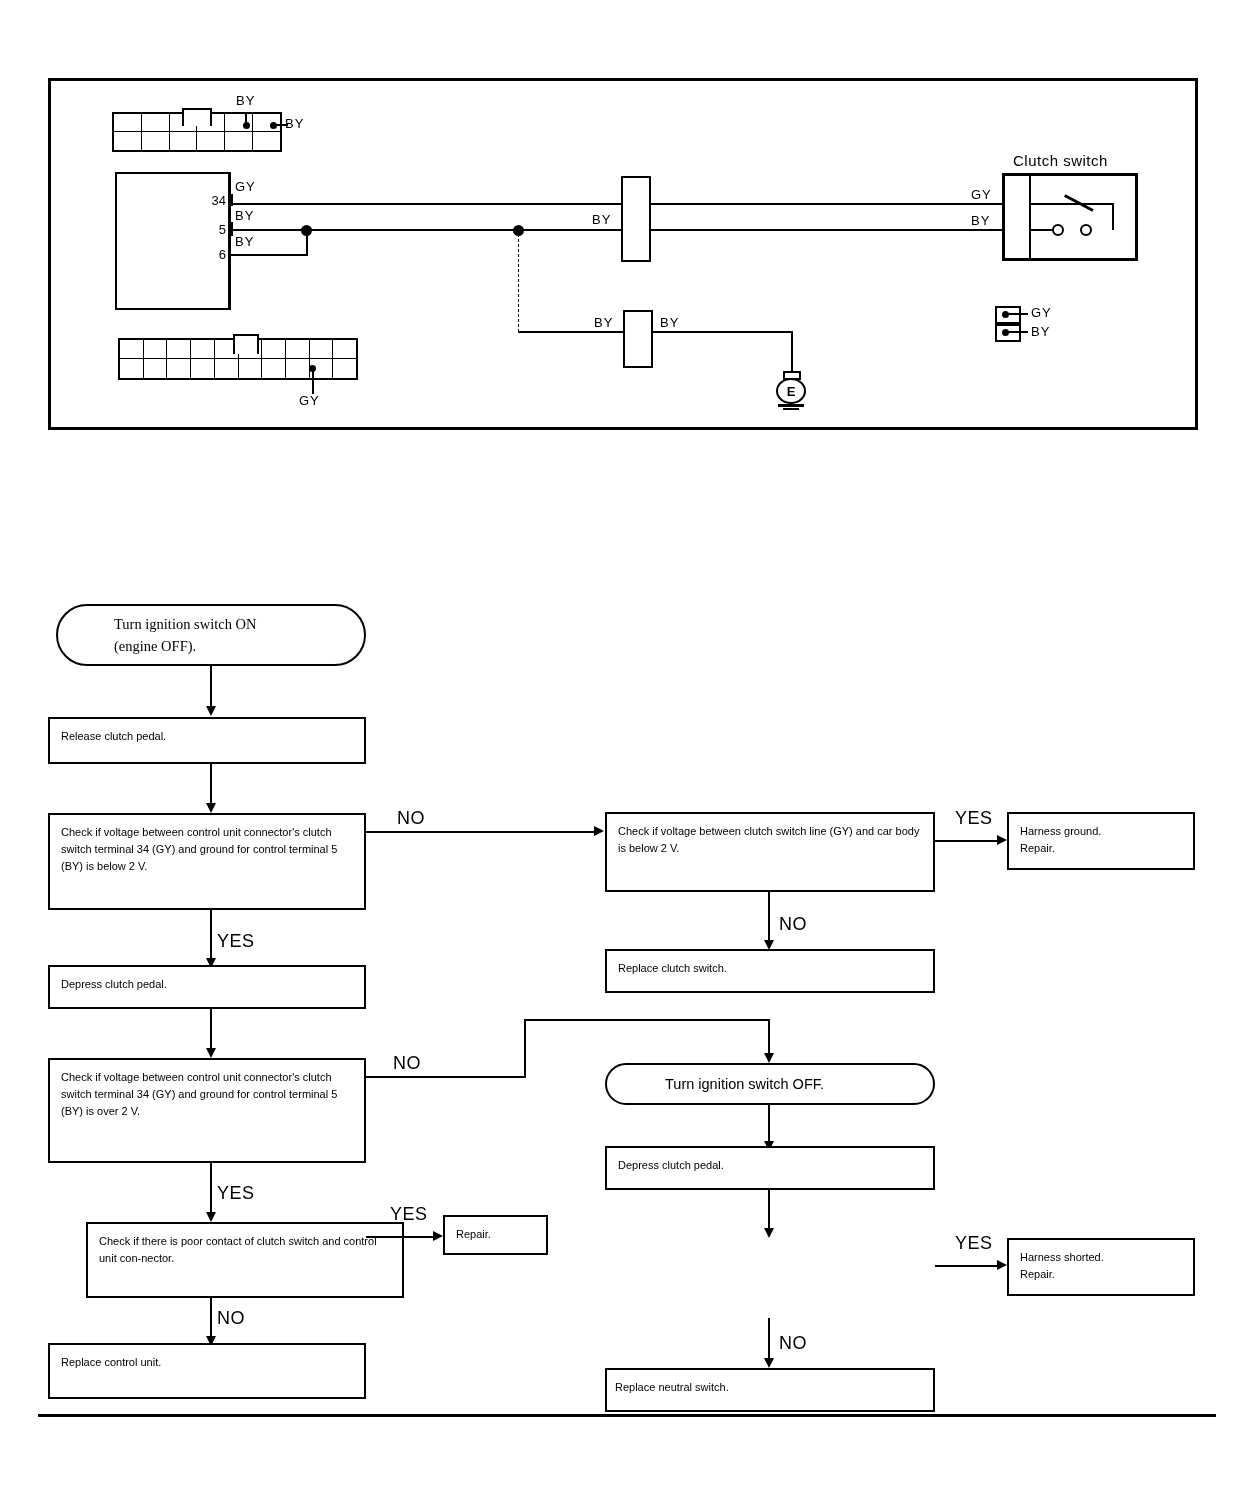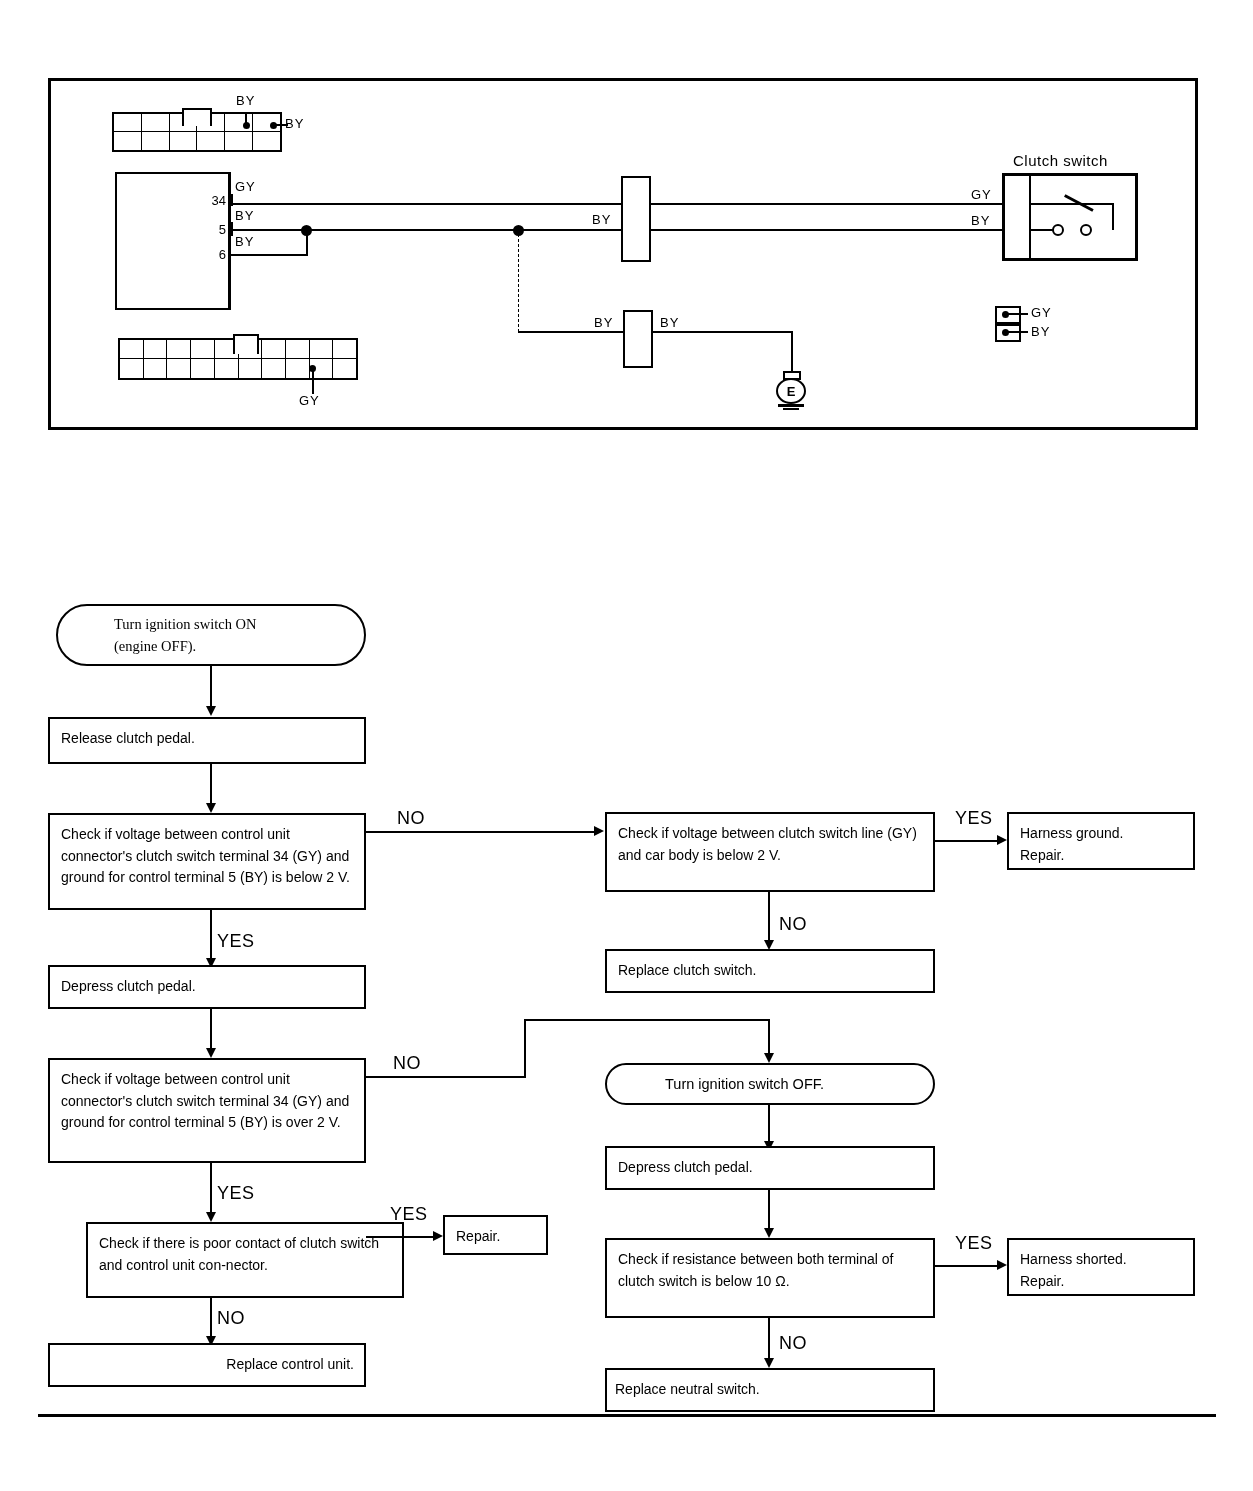--- a/index.html
+++ b/index.html
@@ -101,21 +101,21 @@
     font-size: 13px;
     font-weight: bold;
   }
   .gnd-cap { background: #fff; border: 2.5px solid #000; }
   .gnd-bar { background: #000; }
 
   
   .fc-box {
     border: 2px solid #000;
     background: #fff;
-    font-size: 14px;
+    font-size: 11px;
     line-height: 1.55;
     padding: 9px 10px 8px 11px;
     box-sizing: border-box;
   }
   .fc-term {
     border: 2.5px solid #000;
     border-radius: 40px;
     background: #fff;
     font-size: 14.5px;
     line-height: 1.55;
@@ -360,23 +360,22 @@
 
   <div class="abs fc-box" style="left:48px; top:1222px; width:318px; height:76px;margin-left:38px;">Check if there is poor contact of clutch switch and control unit con-nector.</div>
   <div class="abs fc-label" style="left:390px; top:1204px;">YES</div>
   <div class="abs wire-h-thin" style="left:366px; top:1236px; width:70px;"></div>
   <div class="abs arrow-right" style="left:433px; top:1231px;"></div>
   <div class="abs fc-box" style="left:443px; top:1215px; width:105px; height:40px;">Repair.</div>
 
   <div class="abs fc-label" style="left:217px; top:1308px;">NO</div>
   <div class="abs wire-v-thin" style="left:210px; top:1298px; height:42px;"></div>
   <div class="abs arrow-down" style="left:206px; top:1336px;"></div>
-  <div class="abs fc-box" style="left:48px; top:1343px; width:318px; height:44px;text-align:right;">Replace control unit.</div>
-
-  <div class="abs fc-box" style="left:605px; top:1238px; width:330px; height:80px;">Check if resistance between both terminal of clutch switch is below 10 Ω.</div>
+  <div class="abs fc-box" style="left:48px; top:1343px; width:318px; height:56px;">Replace control unit.</div>
+
   <div class="abs fc-label" style="left:955px; top:1233px;">YES</div>
   <div class="abs wire-h-thin" style="left:935px; top:1265px; width:65px;"></div>
   <div class="abs arrow-right" style="left:997px; top:1260px;"></div>
   <div class="abs fc-box" style="left:1007px; top:1238px; width:188px; height:58px;">
     <div>Harness shorted.</div>
     <div>Repair.</div>
   </div>
 
   <div class="abs fc-label" style="left:779px; top:1333px;">NO</div>
   <div class="abs wire-v-thin" style="left:768px; top:1318px; height:45px;"></div>

